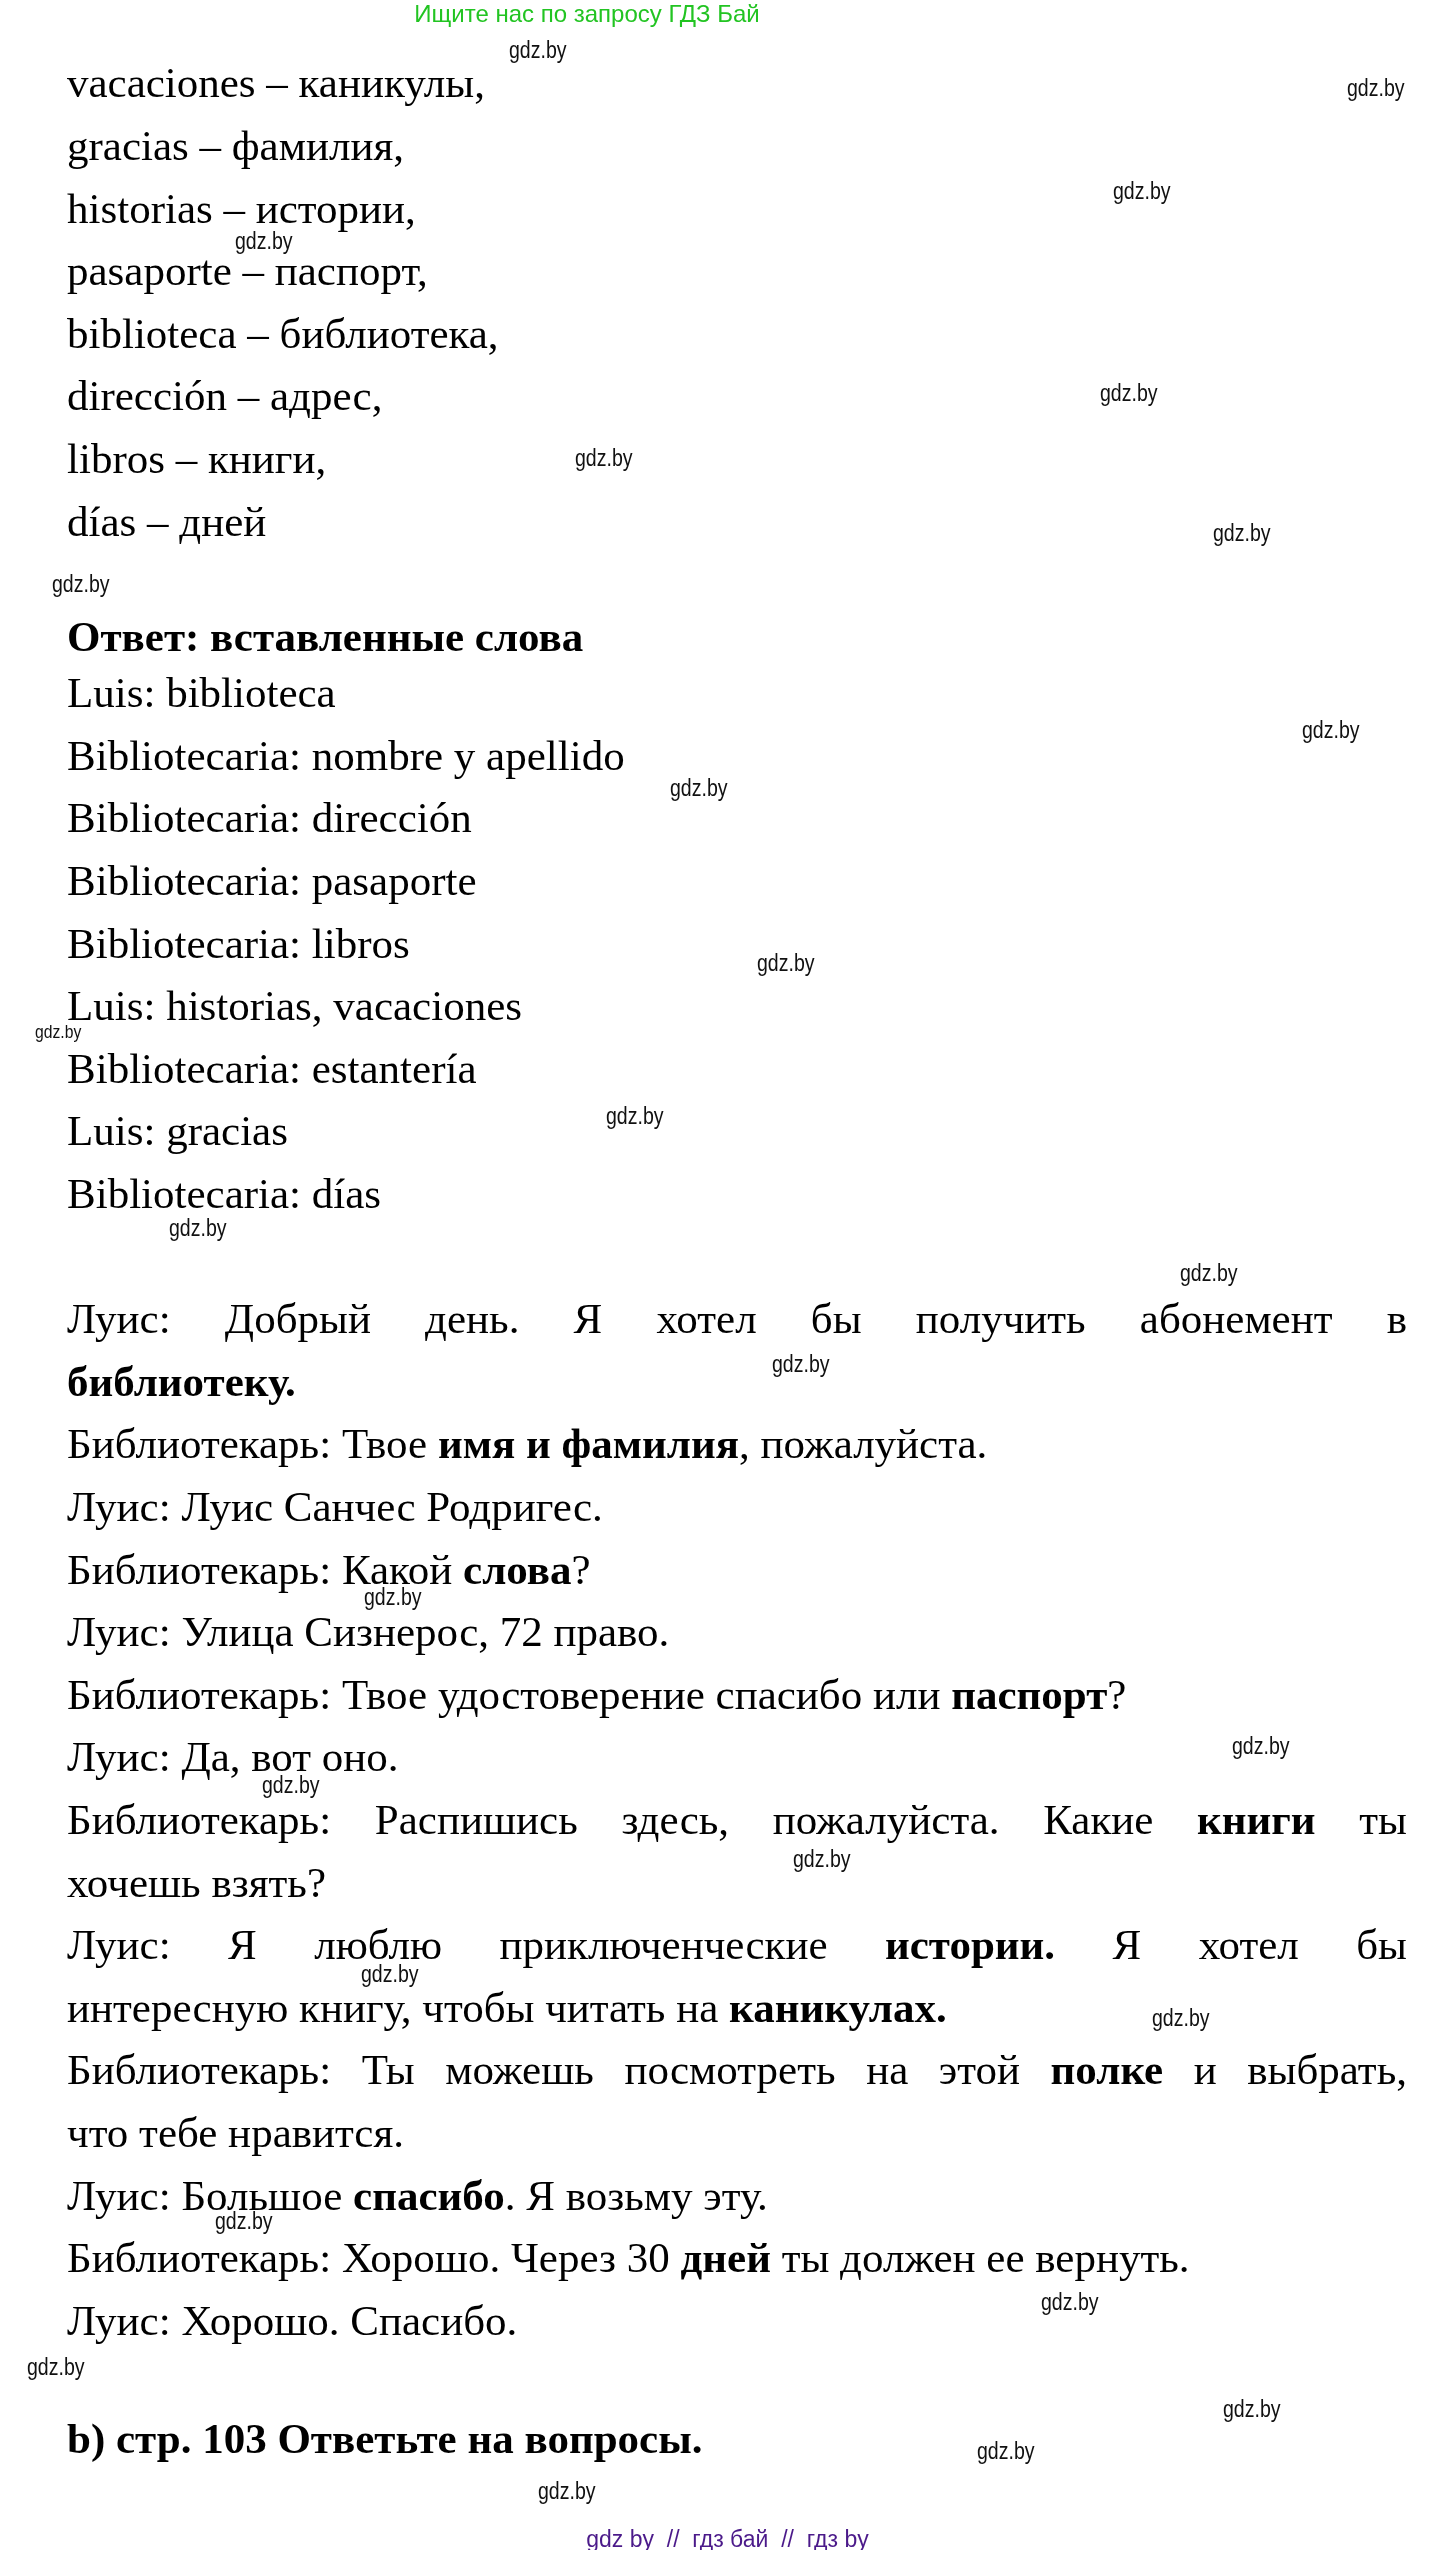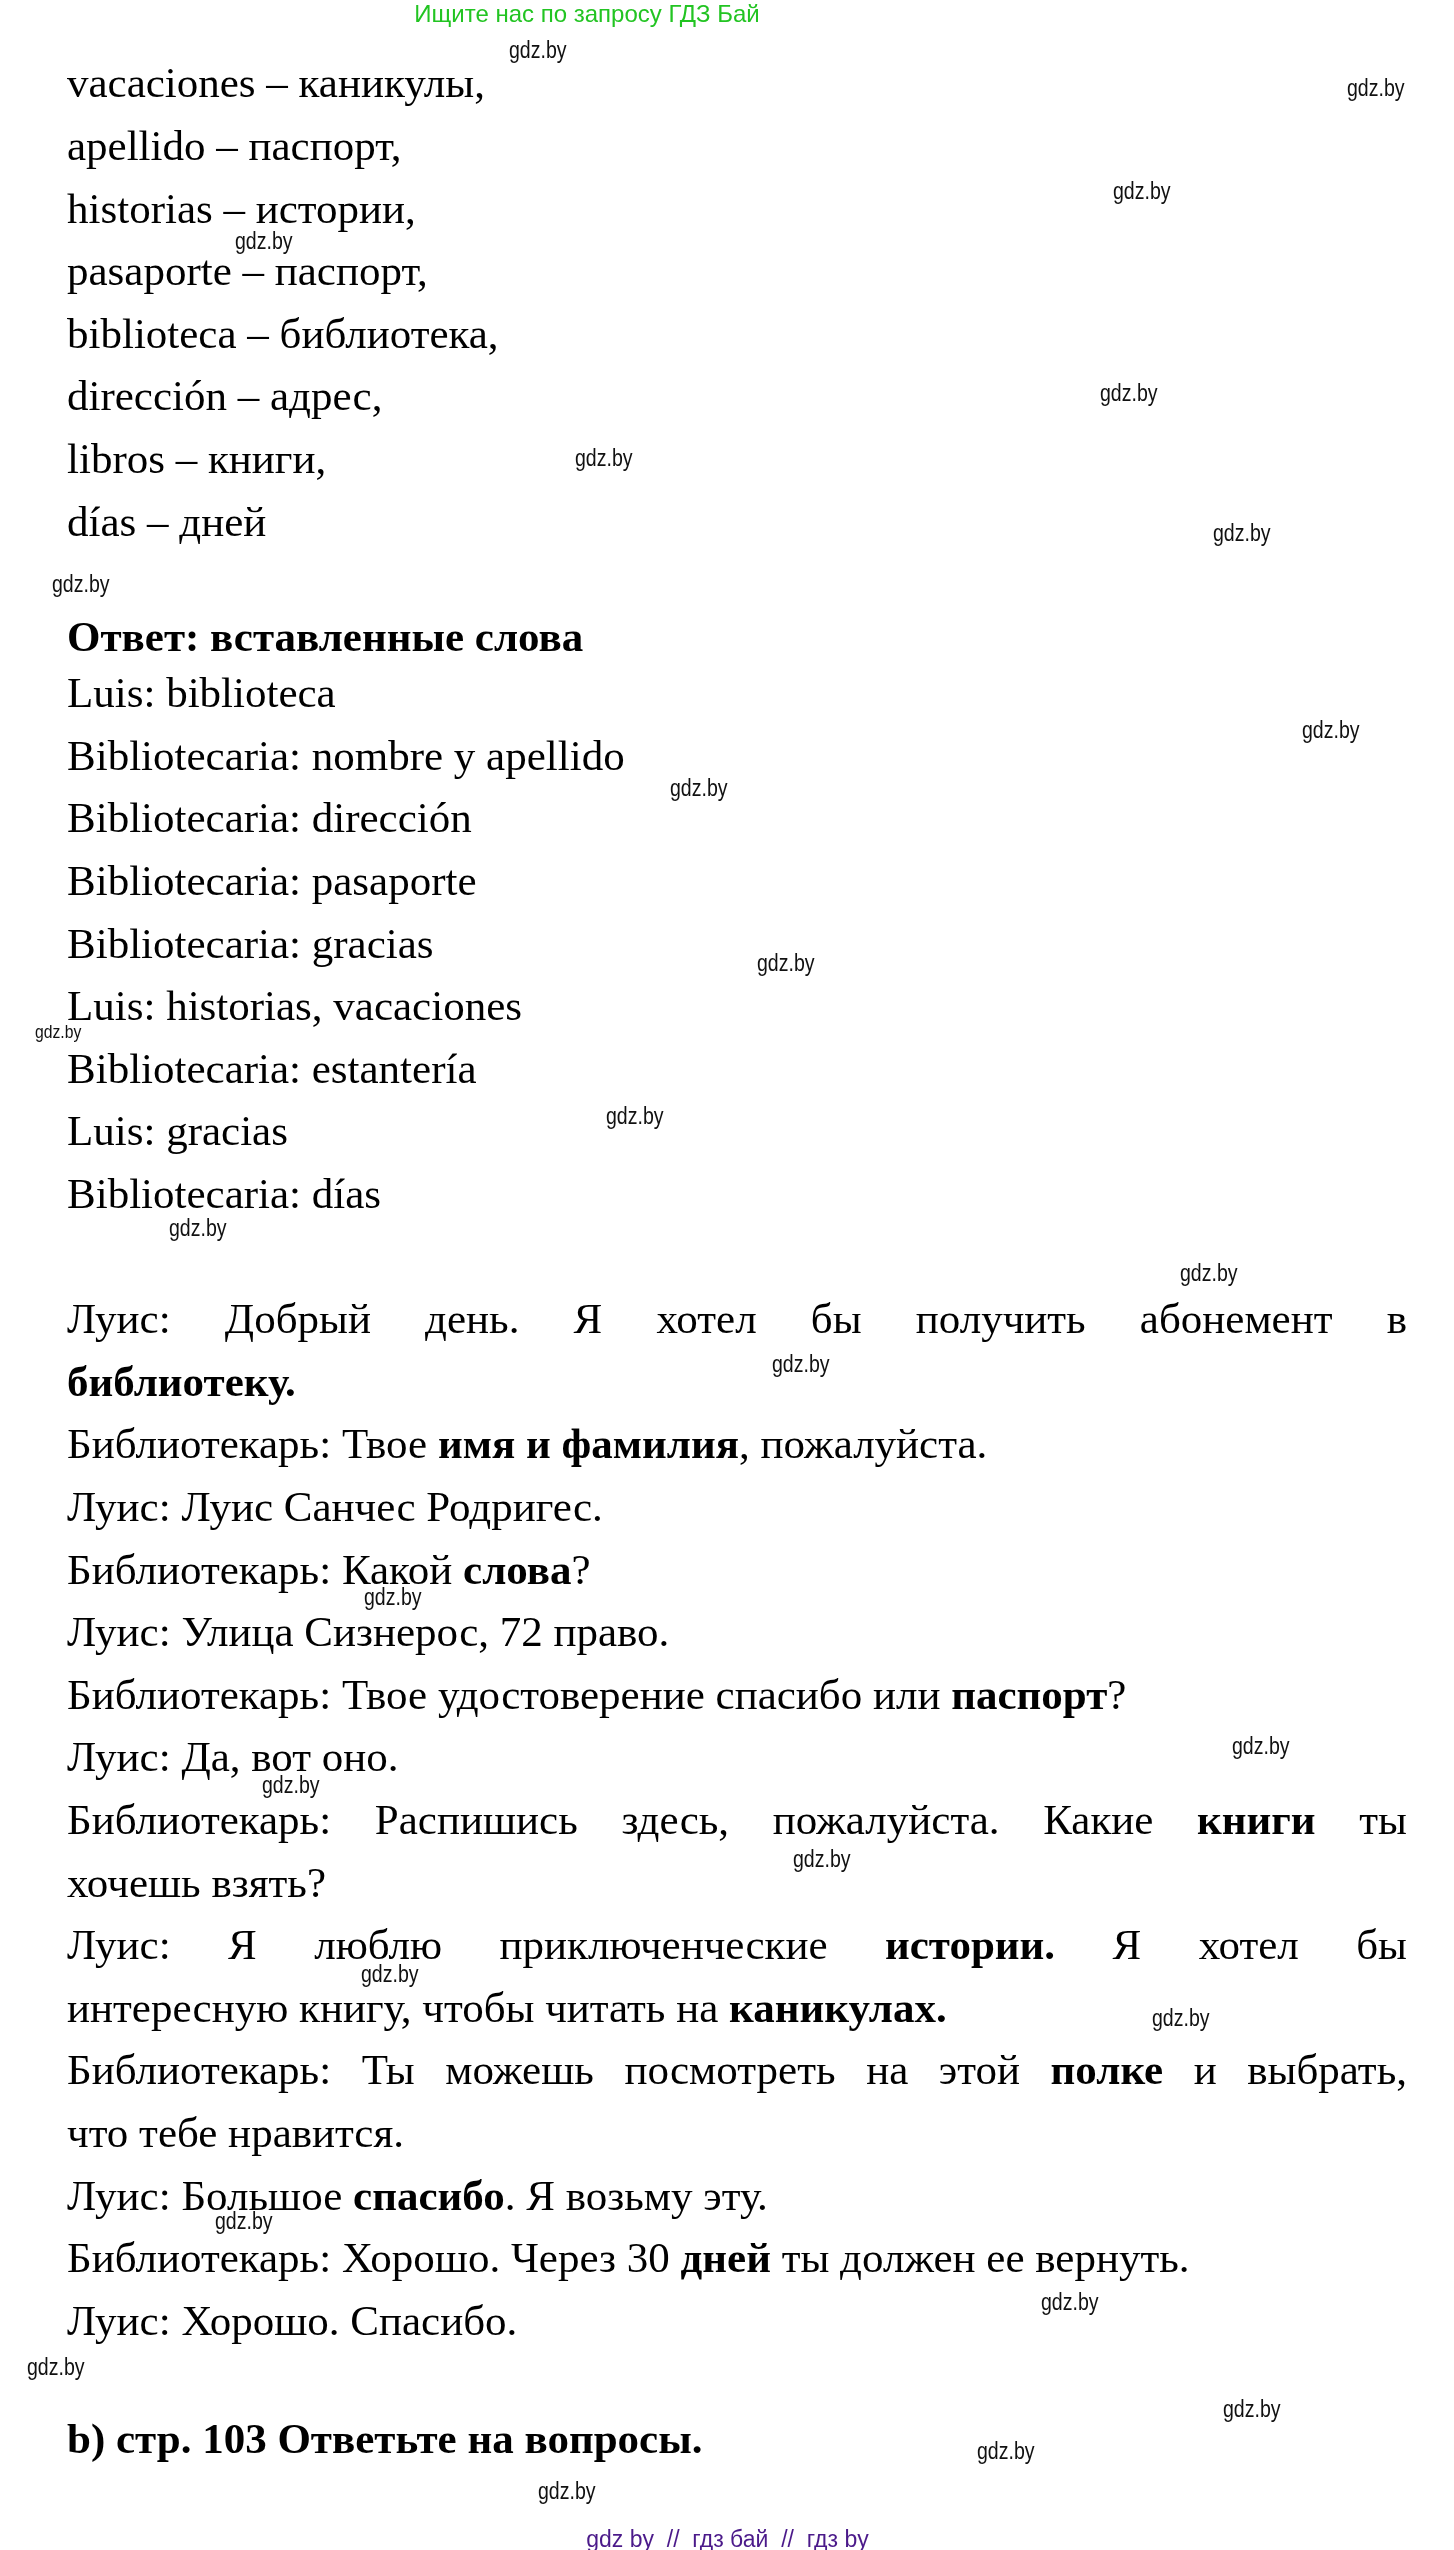--- a/index.html
+++ b/index.html
@@ -11,34 +11,34 @@
   .wm { position: absolute; font-family: "Liberation Sans", sans-serif; font-size: 23px; line-height: 26px; color: #111; transform: scaleX(0.85); transform-origin: left top; }
   .wm.small { font-size: 18.5px; }
   .ftr { position: absolute; top: 2528px; left: 0; width: 1455px; text-align: center; font-family: "Liberation Sans", sans-serif; font-size: 23px; line-height: 22.5px; color: #4b1a8a; white-space: pre; }
 </style>
 </head>
 <body>
 
 <div class="hdr">Ищите нас по запросу ГДЗ Бай</div>
 
 <div class="line" style="top:59px">vacaciones –  каникулы,</div>
-<div class="line" style="top:122px">apellido – паспорт,</div>
+<div class="line" style="top:122px">gracias – фамилия,</div>
 <div class="line" style="top:185px">historias – истории,</div>
 <div class="line" style="top:247px">pasaporte – паспорт,</div>
 <div class="line" style="top:310px">biblioteca –  библиотека,</div>
 <div class="line" style="top:372px">dirección – адрес,</div>
 <div class="line" style="top:435px">libros – книги,</div>
 <div class="line" style="top:498px">días – дней</div>
 
 <div class="line bold" style="top:613px">Ответ: вставленные слова</div>
 <div class="line" style="top:669px">Luis: biblioteca</div>
 <div class="line" style="top:732px">Bibliotecaria: nombre y apellido</div>
 <div class="line" style="top:794px">Bibliotecaria: dirección</div>
 <div class="line" style="top:857px">Bibliotecaria: pasaporte</div>
-<div class="line" style="top:920px">Bibliotecaria: gracias</div>
+<div class="line" style="top:920px">Bibliotecaria: libros</div>
 <div class="line" style="top:982px">Luis: historias, vacaciones</div>
 <div class="line" style="top:1045px">Bibliotecaria: estantería</div>
 <div class="line" style="top:1107px">Luis: gracias</div>
 <div class="line" style="top:1170px">Bibliotecaria: días</div>
 
 <div class="jline" style="top:1295px"><span>Луис: Добрый день. Я хотел бы получить абонемент в</span></div>
 <div class="line" style="top:1358px"><b>библиотеку.</b></div>
 <div class="line" style="top:1420px"><span>Библиотекарь: Твое </span><b>имя и фамилия</b><span>, пожалуйста.</span></div>
 <div class="line" style="top:1483px"><span>Луис: Луис Санчес Родригес.</span></div>
 <div class="line" style="top:1546px"><span>Библиотекарь: Какой </span><b>слова</b><span>?</span></div>

